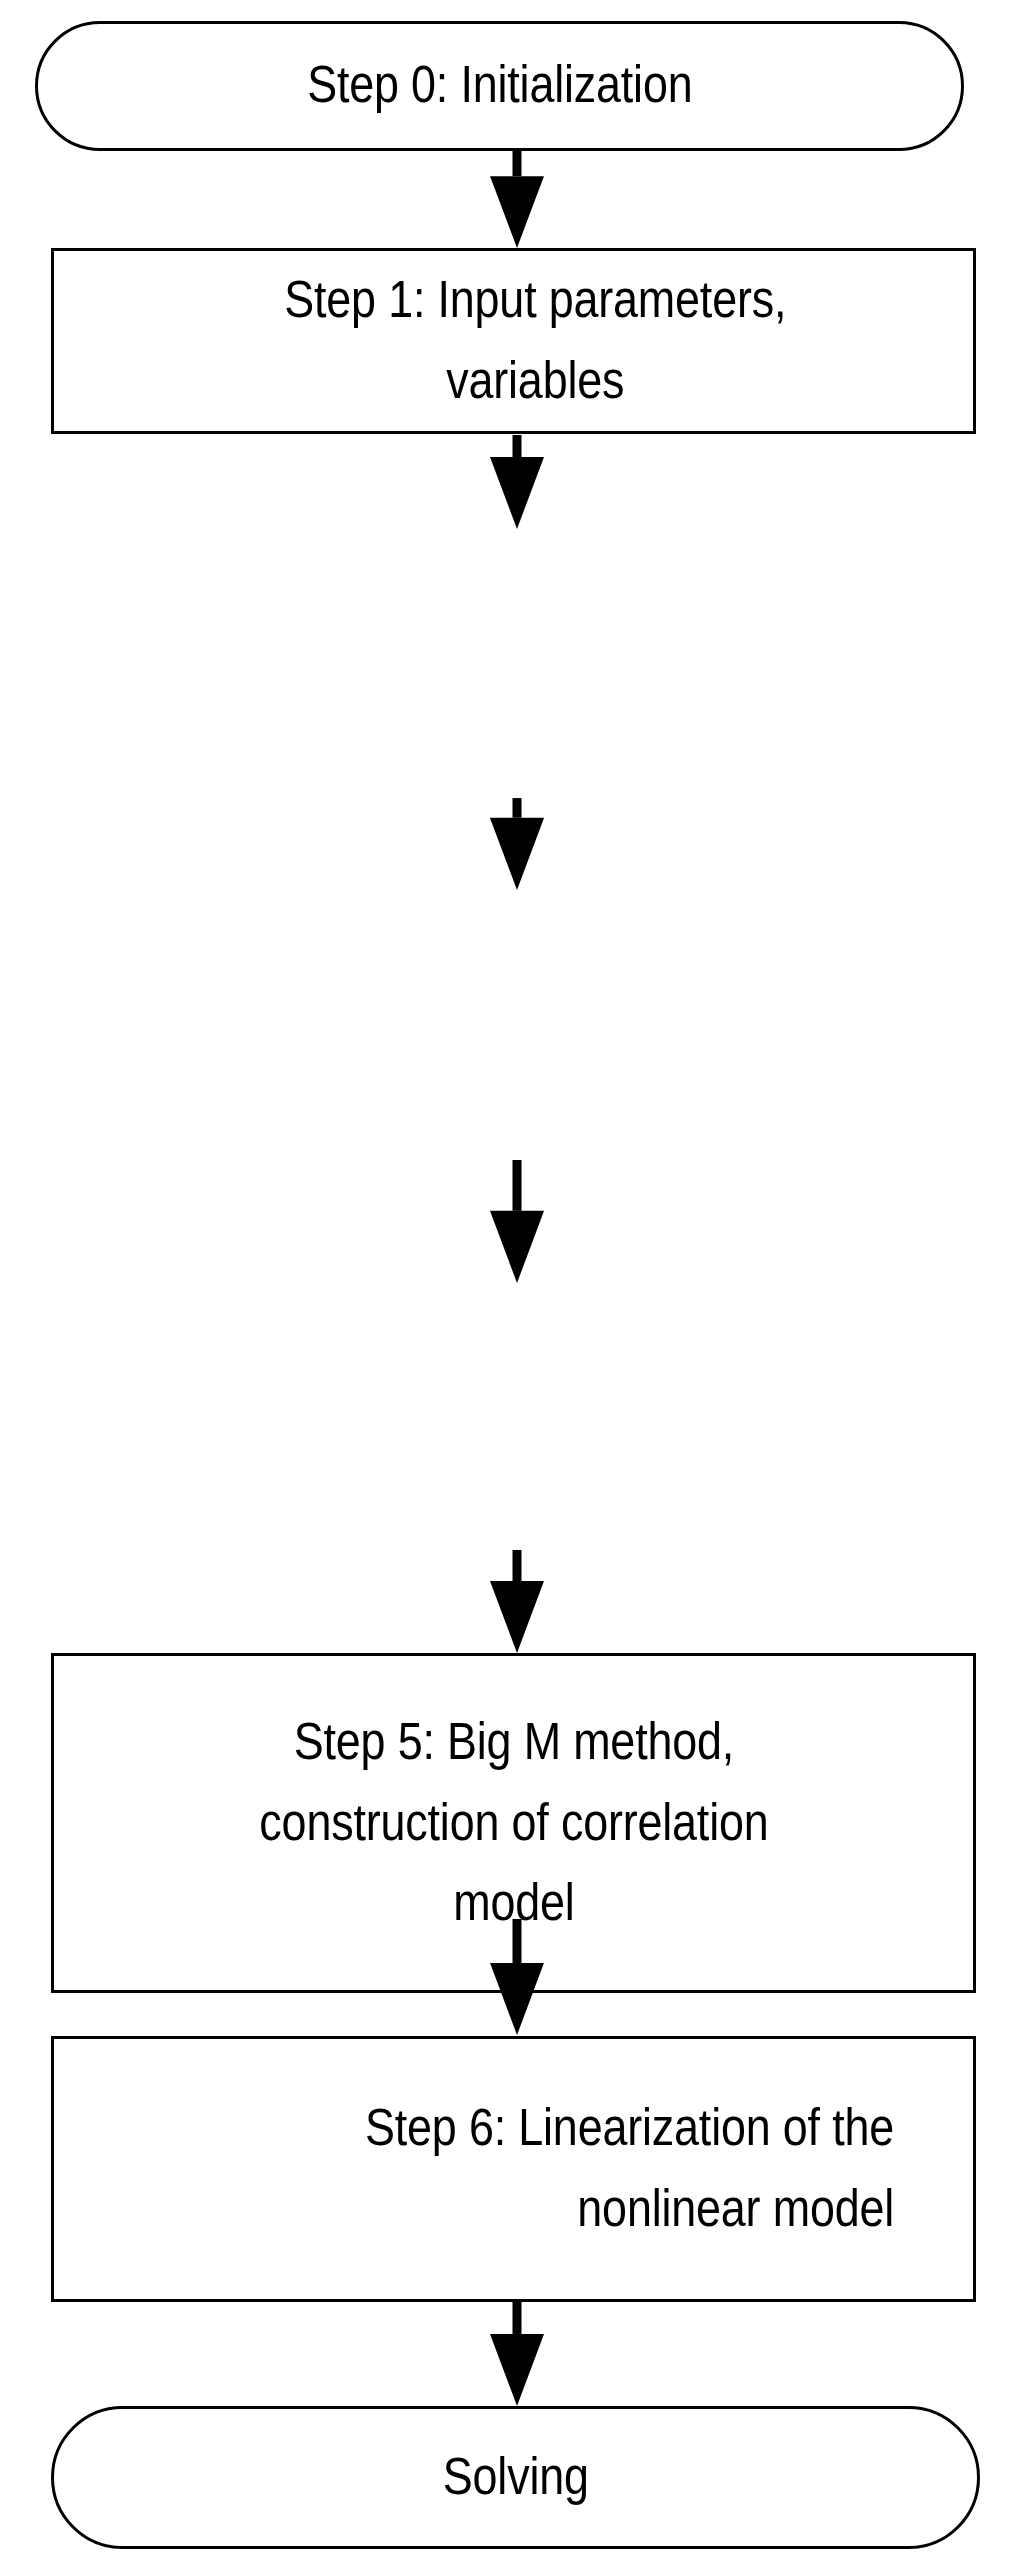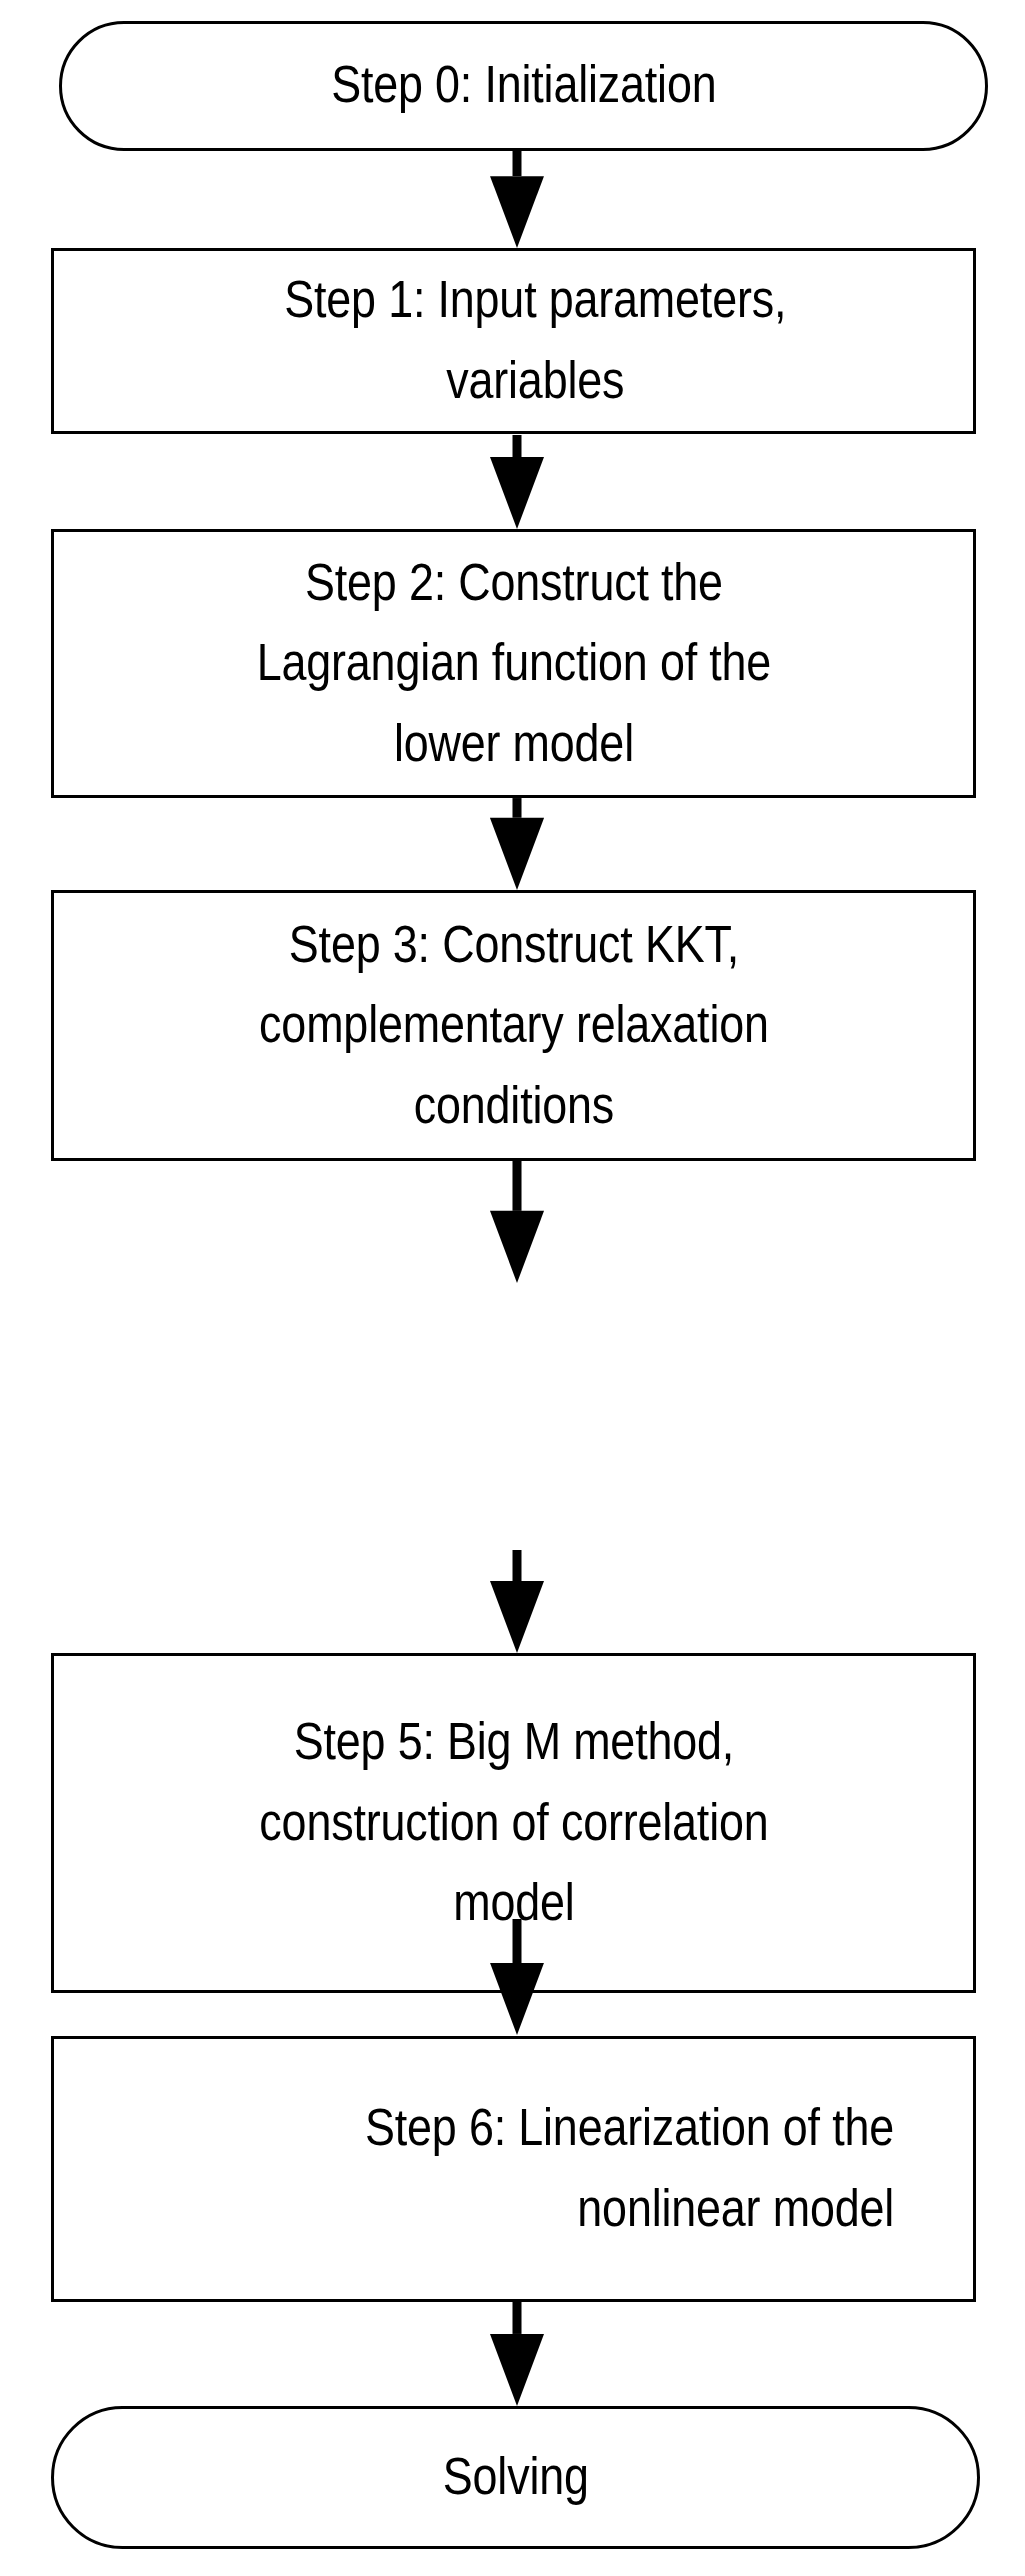--- a/index.html
+++ b/index.html
@@ -57,40 +57,30 @@
   .connector svg {
     display: block;
     overflow: visible;
   }
 </style>
 </head>
 <body>
 
 <div id="flowchart">
 
-  <div class="node terminator" style="left: 59px; top: 20.5px; width: 929px; height: 130px; border-color: rgb(0, 0, 0); color: rgb(0, 0, 0);">
+  <div class="node terminator" style="left: 35px; top: 20.5px; width: 929px; height: 130px; border-color: rgb(0, 0, 0); color: rgb(0, 0, 0);">
     <span class="node-label">Step 0: Initialization</span>
   </div>
 
   <div class="node process" style="left: 51px; top: 248px; width: 925px; height: 186px; border-color: rgb(0, 0, 0); color: rgb(0, 0, 0); padding-left: 44px;">
     <span class="node-label">Step 1: Input parameters,
 variables</span>
   </div>
 
-  <div class="node process" style="left: 51px; top: 529px; width: 925px; height: 269px; border-color: rgb(0, 0, 0); color: rgb(0, 0, 0);">
-    <span class="node-label">Step 2: Construct the
-Lagrangian function of the
-lower model</span>
-  </div>
 
-  <div class="node process" style="left: 51px; top: 890px; width: 925px; height: 271px; border-color: rgb(0, 0, 0); color: rgb(0, 0, 0);">
-    <span class="node-label">Step 3: Construct KKT,
-complementary relaxation
-conditions</span>
-  </div>
 
 
   <div class="node process" style="left: 51px; top: 1653px; width: 925px; height: 340px; border-color: rgb(0, 0, 0); color: rgb(0, 0, 0);">
     <span class="node-label">Step 5: Big M method,
 construction of correlation
 model</span>
   </div>
 
   <div class="node process" style="left: 51px; top: 2036px; width: 925px; height: 266px; border-color: rgb(0, 0, 0); color: rgb(0, 0, 0); text-align: right;">
     <span class="node-label">Step 6: Linearization of the

